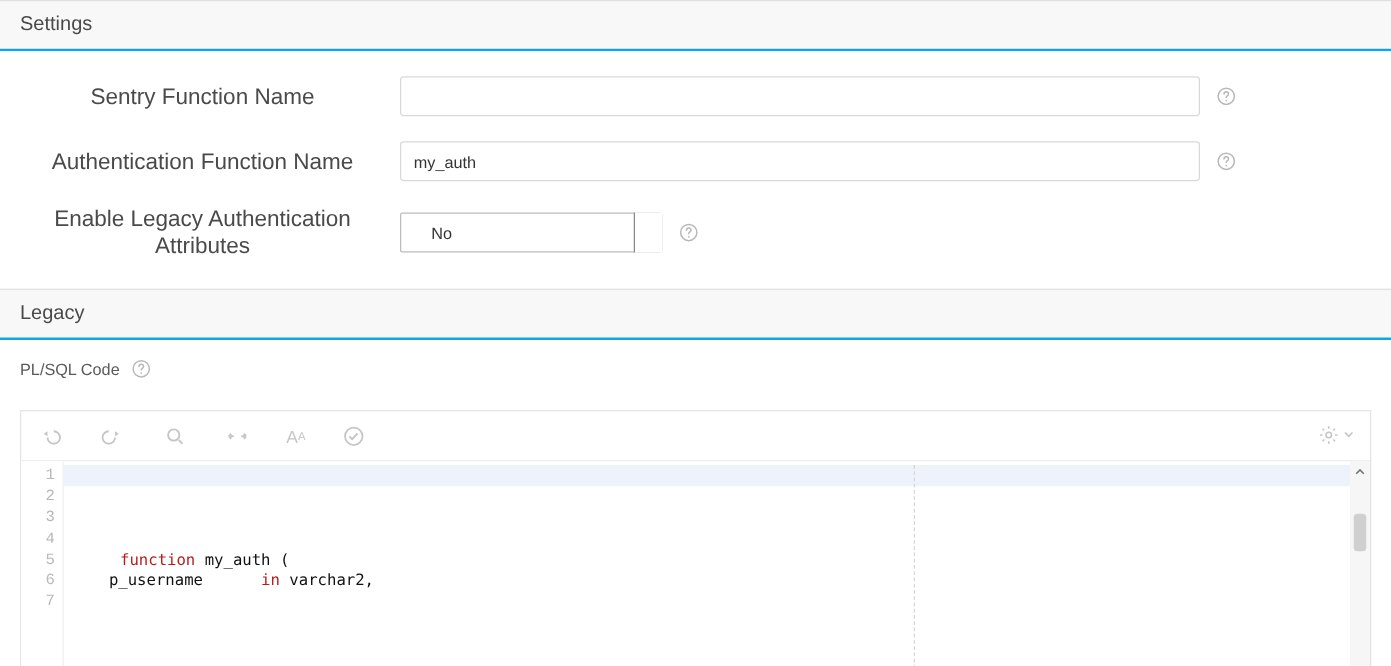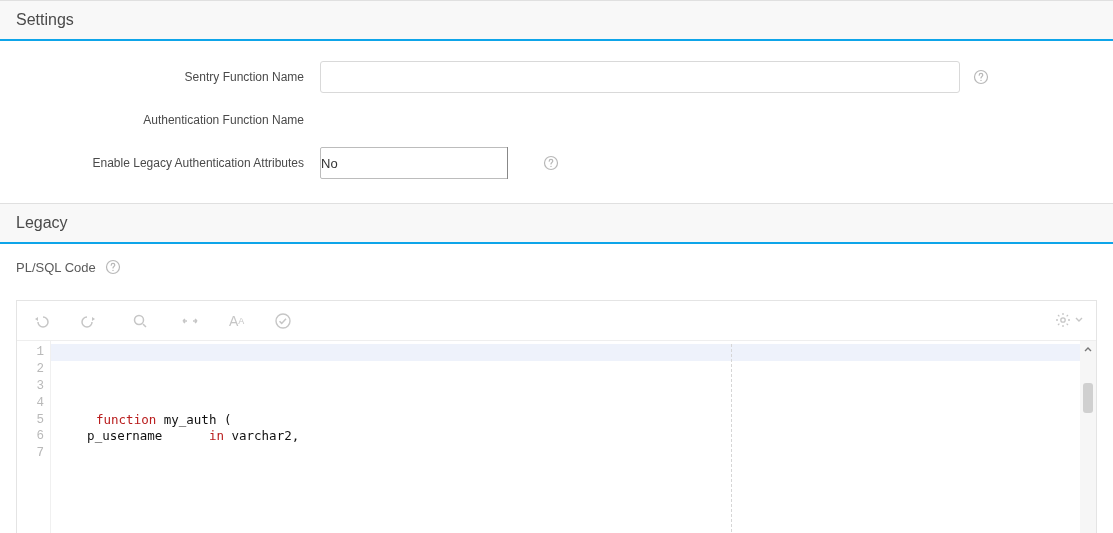--- a/index.html
+++ b/index.html
@@ -23,24 +23,24 @@
     background: #fff;
   }
   .form-row {
     display: flex;
     align-items: center;
     margin-bottom: 20px;
   }
   .form-row:last-child { margin-bottom: 0; }
   .form-label {
     width: 300px;
-    text-align: right;
+    text-align: center;
     padding-right: 16px;
     color: #4a4a4a;
-    font-size: 12px;
+    font-size: 18px;
   }
   .form-control-wrap {
     display: flex;
     align-items: center;
     flex: 0 0 auto;
   }
   .text-input {
     width: 640px;
     height: 32px;
     border: 1px solid #d9d9d9;
@@ -49,21 +49,21 @@
     font-size: 13px;
     background: #fff;
     color: #333;
   }
   .select-input {
     width: 210px;
     height: 32px;
     border: 1px solid #bcbcbc;
     border-radius: 2px;
     background: #fff;
-    padding: 4px 0;
+    padding: 4px 24px;
     font-size: 13px;
     color: #333;
     appearance: none;
     -webkit-appearance: none;
     position: relative;
   }
   .select-wrap {
     position: relative;
     display: inline-block;
   }
@@ -206,20 +206,30 @@
             <path d="M6.2 6.2c0-1 .8-1.8 1.8-1.8s1.8.7 1.8 1.7c0 .8-.5 1.2-1.1 1.6-.5.4-.7.7-.7 1.3" stroke="currentColor" stroke-width="1.2" stroke-linecap="round"></path>
             <circle cx="8" cy="11.4" r=".7" fill="currentColor"></circle>
           </svg>
       </span>
     </div>
   </div>
 
 
   <div class="form-row">
     <div class="form-label">Authentication Function Name</div>
+    <div class="form-control-wrap">
+      <input type="text" class="text-input" value="my_auth" style="">
+      <span class="help-icon">
+        <svg width="16" height="16" viewBox="0 0 16 16" fill="none">
+            <circle cx="8" cy="8" r="6.5" stroke="currentColor" stroke-width="1.2"></circle>
+            <path d="M6.2 6.2c0-1 .8-1.8 1.8-1.8s1.8.7 1.8 1.7c0 .8-.5 1.2-1.1 1.6-.5.4-.7.7-.7 1.3" stroke="currentColor" stroke-width="1.2" stroke-linecap="round"></path>
+            <circle cx="8" cy="11.4" r=".7" fill="currentColor"></circle>
+          </svg>
+      </span>
+    </div>
   </div>
 
 
   <div class="form-row">
     <div class="form-label">Enable Legacy Authentication Attributes</div>
     <div class="form-control-wrap">
       <span class="select-wrap">
         <select class="select-input">
           <option>No</option>
         </select>

